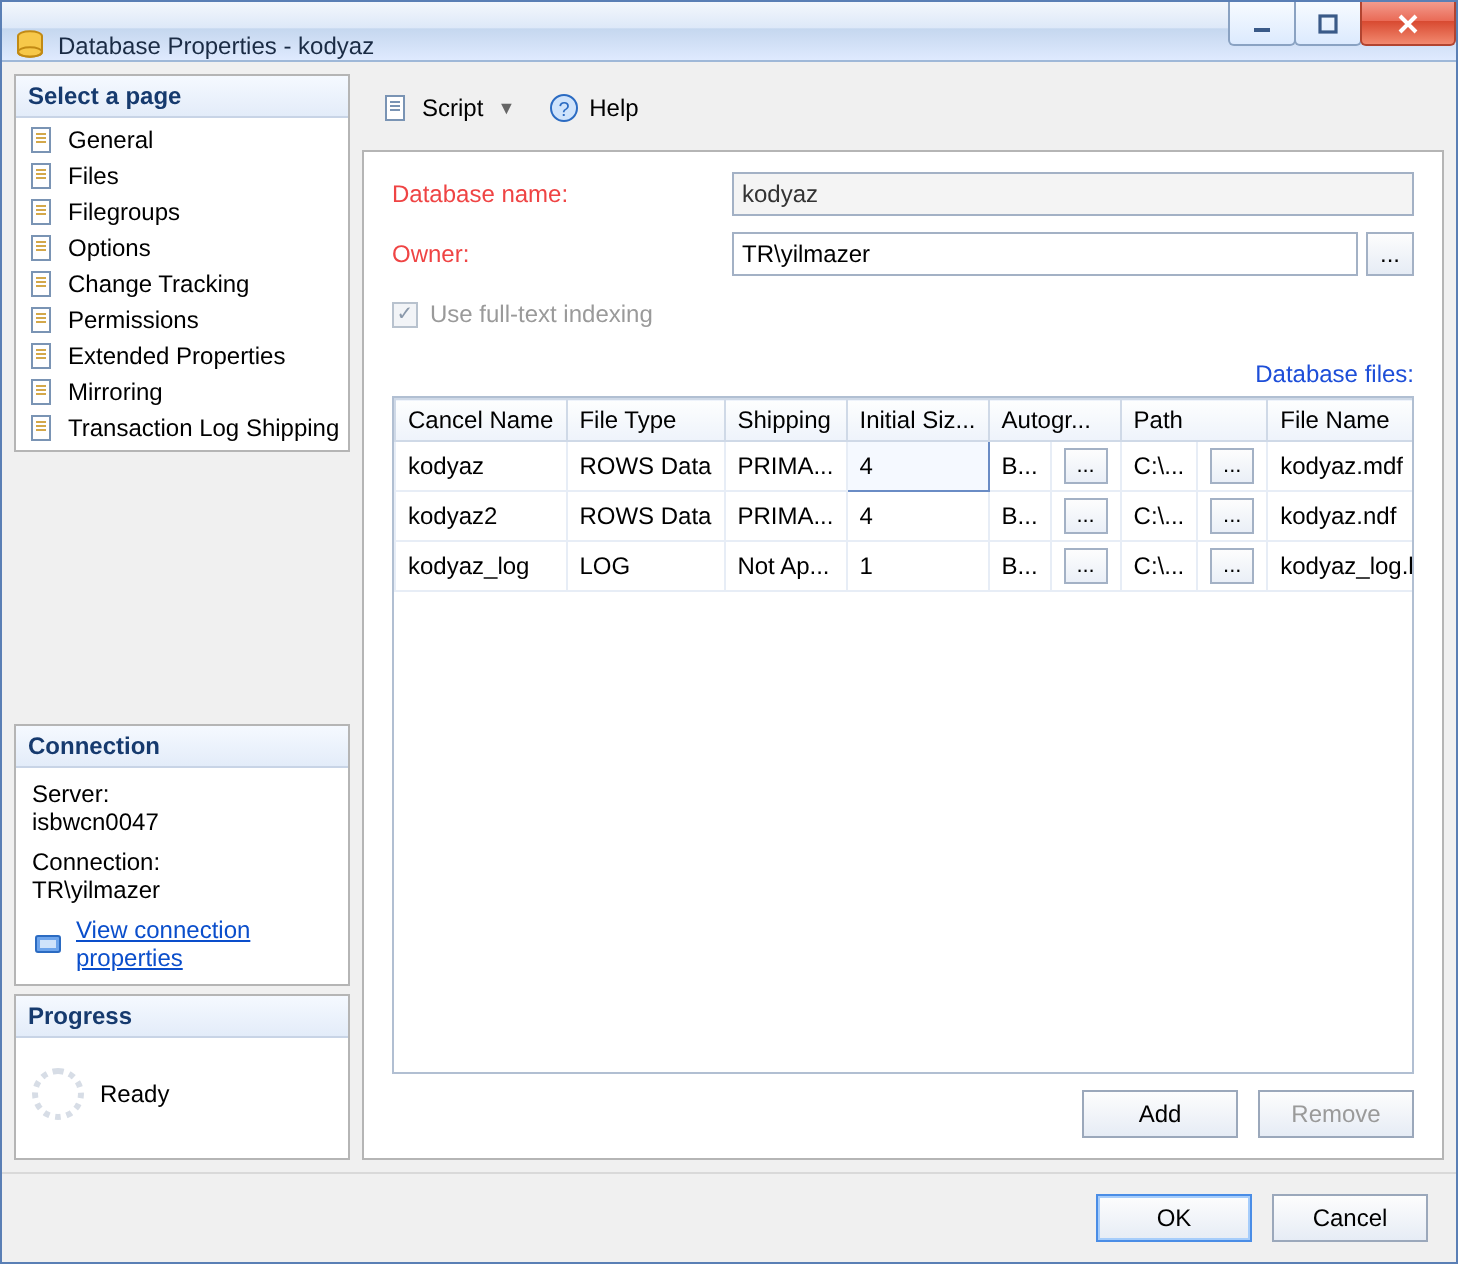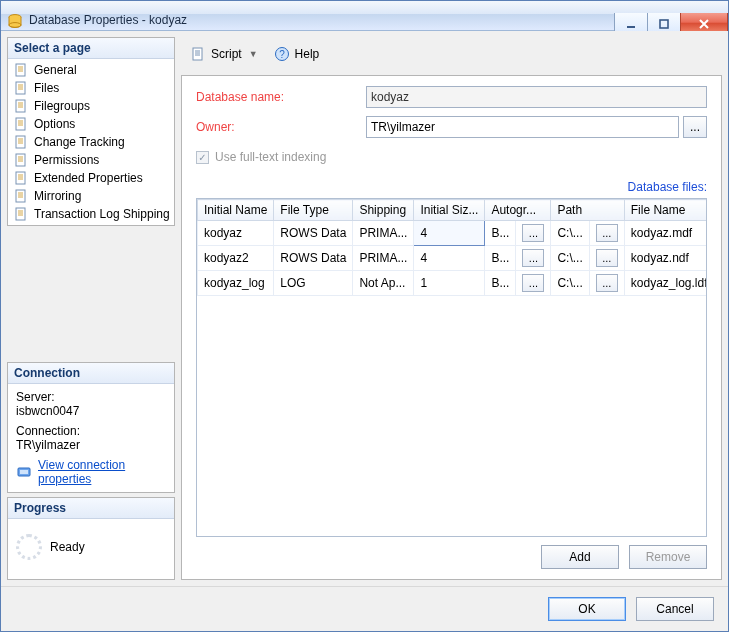--- a/index.html
+++ b/index.html
@@ -1,18 +1,18 @@
 <!DOCTYPE html>
 <html><head>
 <meta charset="utf-8">
 <style>
   * { box-sizing: border-box; }
   html, body { margin:0; padding:0; font-family: "Segoe UI", Tahoma, sans-serif; font-size:12px; color:#000; }
   .window { width:729px; height:632px; background:#fff; border:1px solid #5a7fb5; display:flex; flex-direction:column; }
-  .titlebar { height:30px; background:linear-gradient(#f3f7fc,#dde8f8 45%,#c5d7ef 46%,#dfeafe); display:flex; align-items:flex-start; padding:12px 0 0 6px; border-bottom:1px solid #9fb8d8;}
+  .titlebar { height:30px; background:linear-gradient(#f3f7fc,#dde8f8 45%,#c5d7ef 46%,#dfeafe); display:flex; align-items:flex-end; padding:0 0 0 6px; border-bottom:1px solid #9fb8d8;}
   .titlebar .ticon { width:16px; height:16px; margin-right:6px; display:inline-flex; }
   .title { flex:1; color:#1a2b44; }
   .winbtns { display:flex; height:100%; align-items:flex-start; }
   .winbtn { width:34px; height:22px; border:1px solid #8aa2c2; border-top:none; background:linear-gradient(#f7fbff,#dceafe); margin-left:-1px; display:flex; align-items:center; justify-content:center; border-radius:0 0 3px 3px; }
   .winbtn.close { width:48px; background:linear-gradient(#f39b8d,#e96a56 45%,#d84a31 46%,#f2896f); border-color:#b24430; }
   .winbtn svg { display:block; }
   .body { flex:1; display:flex; background:#f0f0f0; padding:6px; gap:6px; min-height:0; }
   .leftpane { width:168px; display:flex; flex-direction:column; gap:4px; }
   .panel { border:1px solid #b5b5b5; background:#fff; }
   .panel-head { background:linear-gradient(#f5f9ff,#e3ecf9); border-bottom:1px solid #c8d4e6; padding:3px 6px; font-weight:bold; color:#163a6e; }
@@ -235,21 +235,21 @@
         <div class="chkrow">
           <span class="chkbox">✓</span>
           <span>Use full-text indexing</span>
         </div>
         <div class="seclabel">Database files:</div>
 
         <div class="grid">
           <table>
             <thead>
                 <tr>
-              <th>Initial Name</th>
+              <th>Cancel Name</th>
               <th>File Type</th>
               <th>Shipping</th>
               <th>Initial Siz...</th>
               <th colspan="2">Autogr...</th>
               <th colspan="2">Path</th>
               <th>File Name</th>
             </tr>
               </thead>
             <tbody id="gridbody">
                 <tr>

